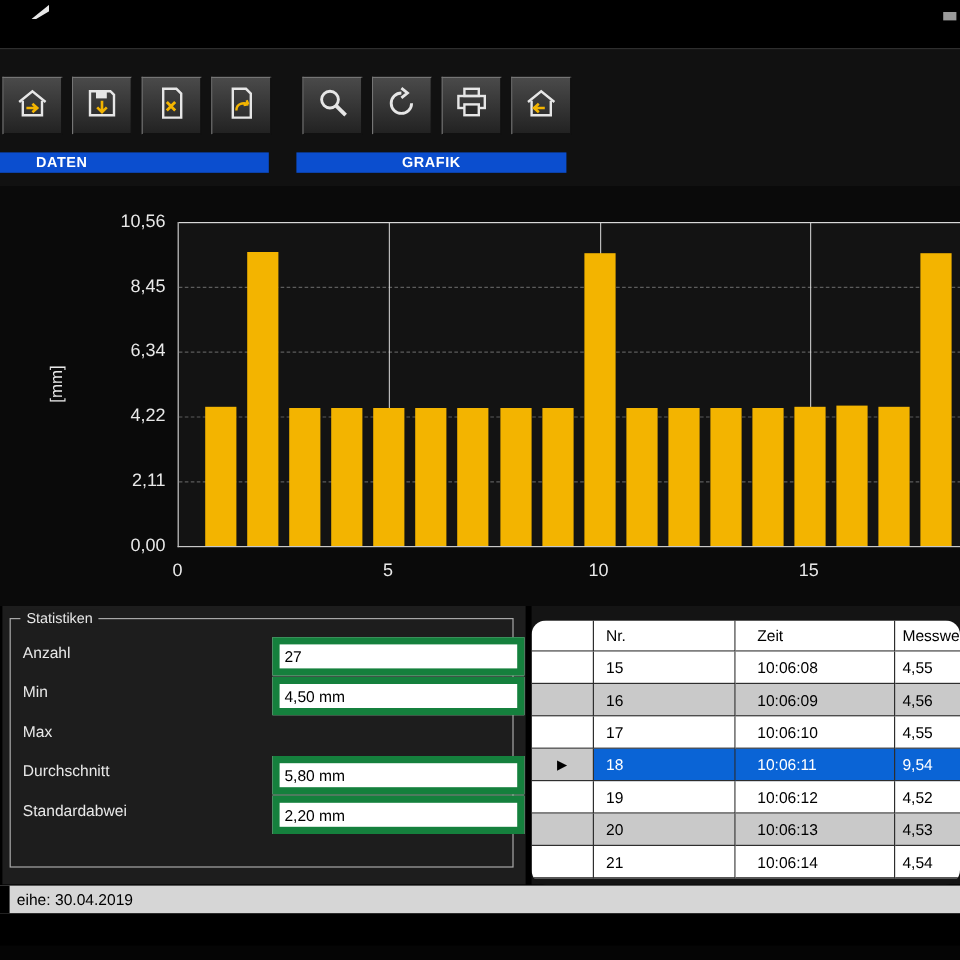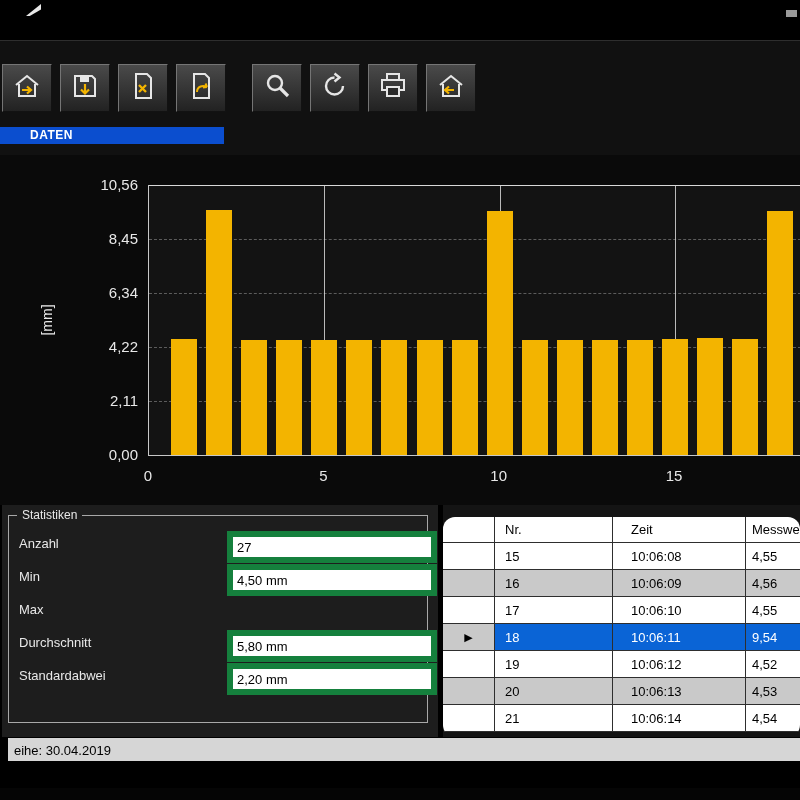--- a/index.html
+++ b/index.html
@@ -139,20 +139,21 @@
         </div>
         <div class="tb-btn">
           <span><svg width="30" height="30" viewBox="0 0 30 30">
               <path d="M4 14 L15 5 L26 14" fill="none" stroke="#e6e6e6" stroke-width="2"></path>
               <path d="M7 13 V25 H23 V13" fill="none" stroke="#e6e6e6" stroke-width="2"></path>
               <path d="M18 19 H10 M13 15.5 L9 19 L13 22.5" fill="none" stroke="#f3b400" stroke-width="2.2"></path>
             </svg></span>
         </div>
       </div>
     <div class="group-bar" id="bar-daten">DATEN</div>
+    <div class="group-bar" id="bar-grafik">GRAFIK</div>
   </div>
 
   <div class="chart-area" id="chart-area">
     <div class="ylabel">[mm]</div>
     <div class="plot" id="plot">
         <div class="hgrid" style="top: 216.051px;"></div>
         <div class="hgrid" style="top: 162.102px;"></div>
         <div class="hgrid" style="top: 107.898px;"></div>
         <div class="hgrid" style="top: 53.9489px;"></div>
         <div class="hgrid solid" style="top: 0px;"></div>

